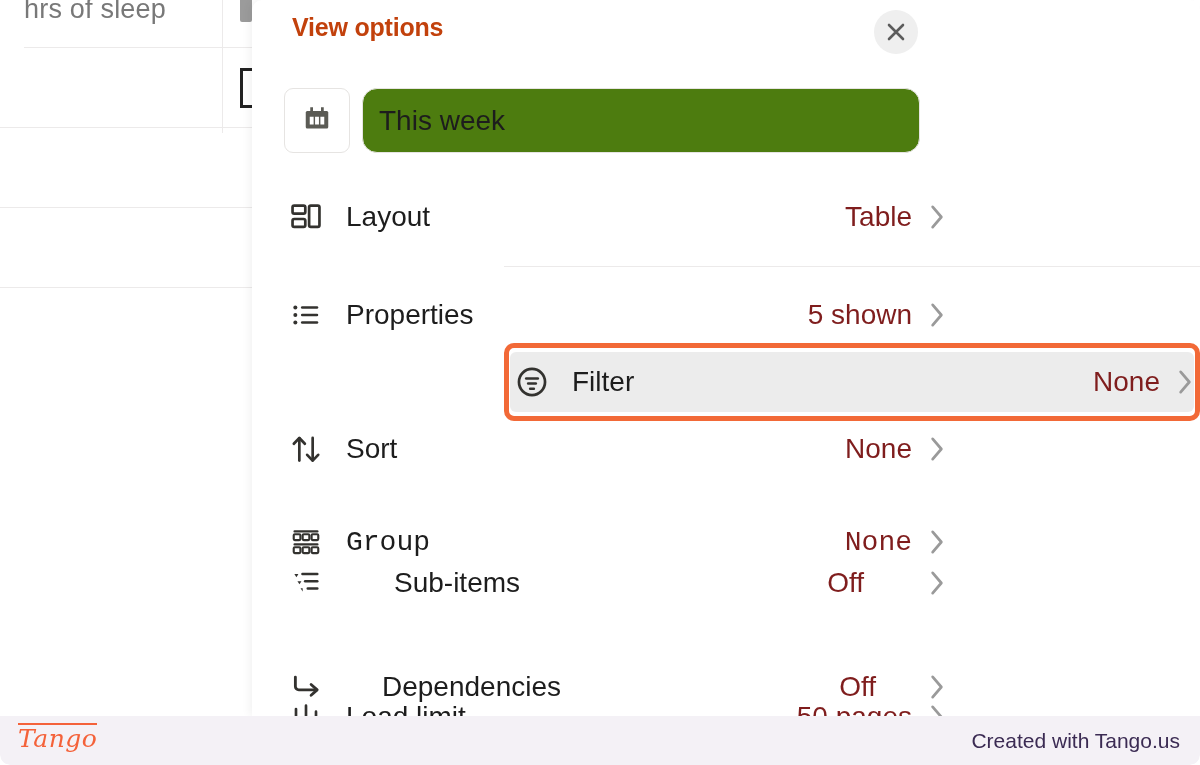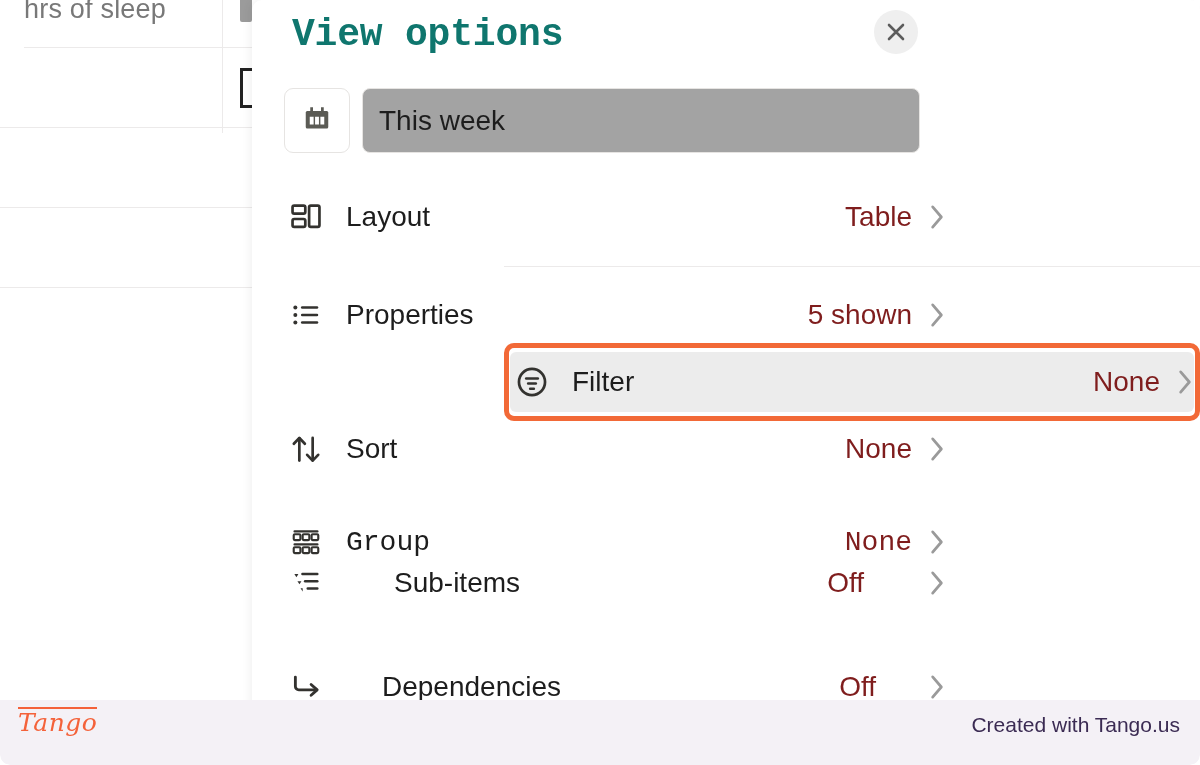--- a/index.html
+++ b/index.html
@@ -96,25 +96,24 @@
   }
 
   .panel-header {
     position: relative;
     height: 65px;
   }
   .panel-title {
     position: absolute;
     left: 40px;
     top: 13px;
-    font-size: 38px;
+    font-size: 25px;
     font-weight: bold;
-    color: #0f766e;
+    color: #c2410c;
     letter-spacing: -0.2px;
-    font-family: Liberation Mono, monospace;
   }
   .close-btn {
     position: absolute;
     right: 282px;
     top: 10px;
     width: 44px;
     height: 44px;
     border-radius: 50%;
     background: #efefef;
     display: flex;
@@ -142,22 +141,22 @@
     display: flex;
     align-items: center;
     justify-content: center;
     box-sizing: border-box;
     cursor: pointer;
   }
   .date-field {
     width: 558px;
     height: 65px;
     border: 1px solid #e6e4e2;
-    border-radius: 8px;
-    background: #a3a3a3;
+    border-radius: 15px;
+    background: #4d7c0f;
     display: flex;
     align-items: center;
     padding-left: 16px;
     box-sizing: border-box;
     cursor: text;
   }
   .date-field-text {
     font-size: 28px;
     color: #1d1d1d;
   }
@@ -227,21 +226,21 @@
     box-sizing: border-box;
     pointer-events: none;
   }
 
   
   .footer {
     position: absolute;
     left: 0;
     bottom: 0;
     width: 1200px;
-    height: 65px;
+    height: 49px;
     background: #f4f1f6;
     border-bottom-left-radius: 10px;
     border-bottom-right-radius: 10px;
   }
   .tango-logo {
     position: absolute;
     left: 18px;
     top: 7px;
     font-family: "DejaVu Serif", serif;
     font-style: italic;

